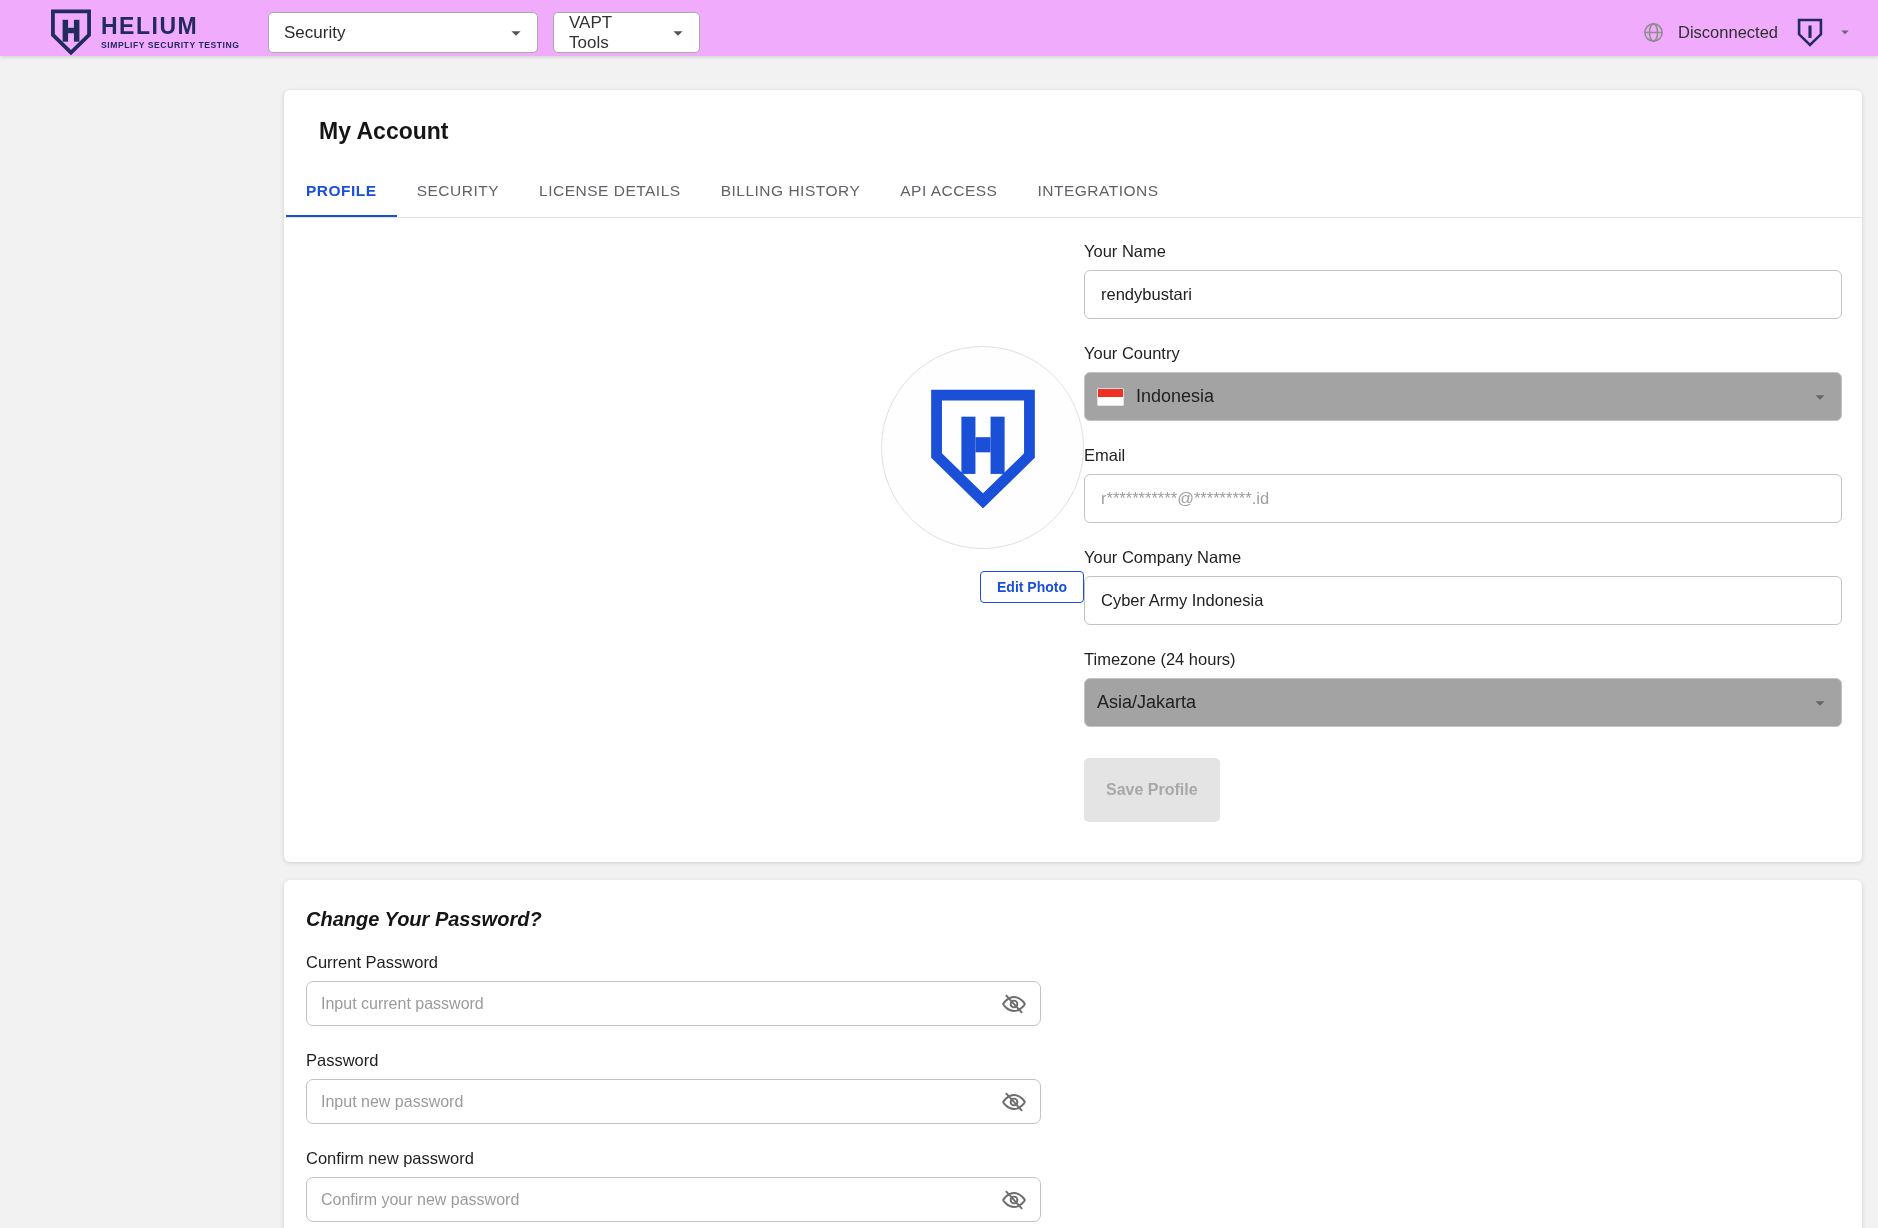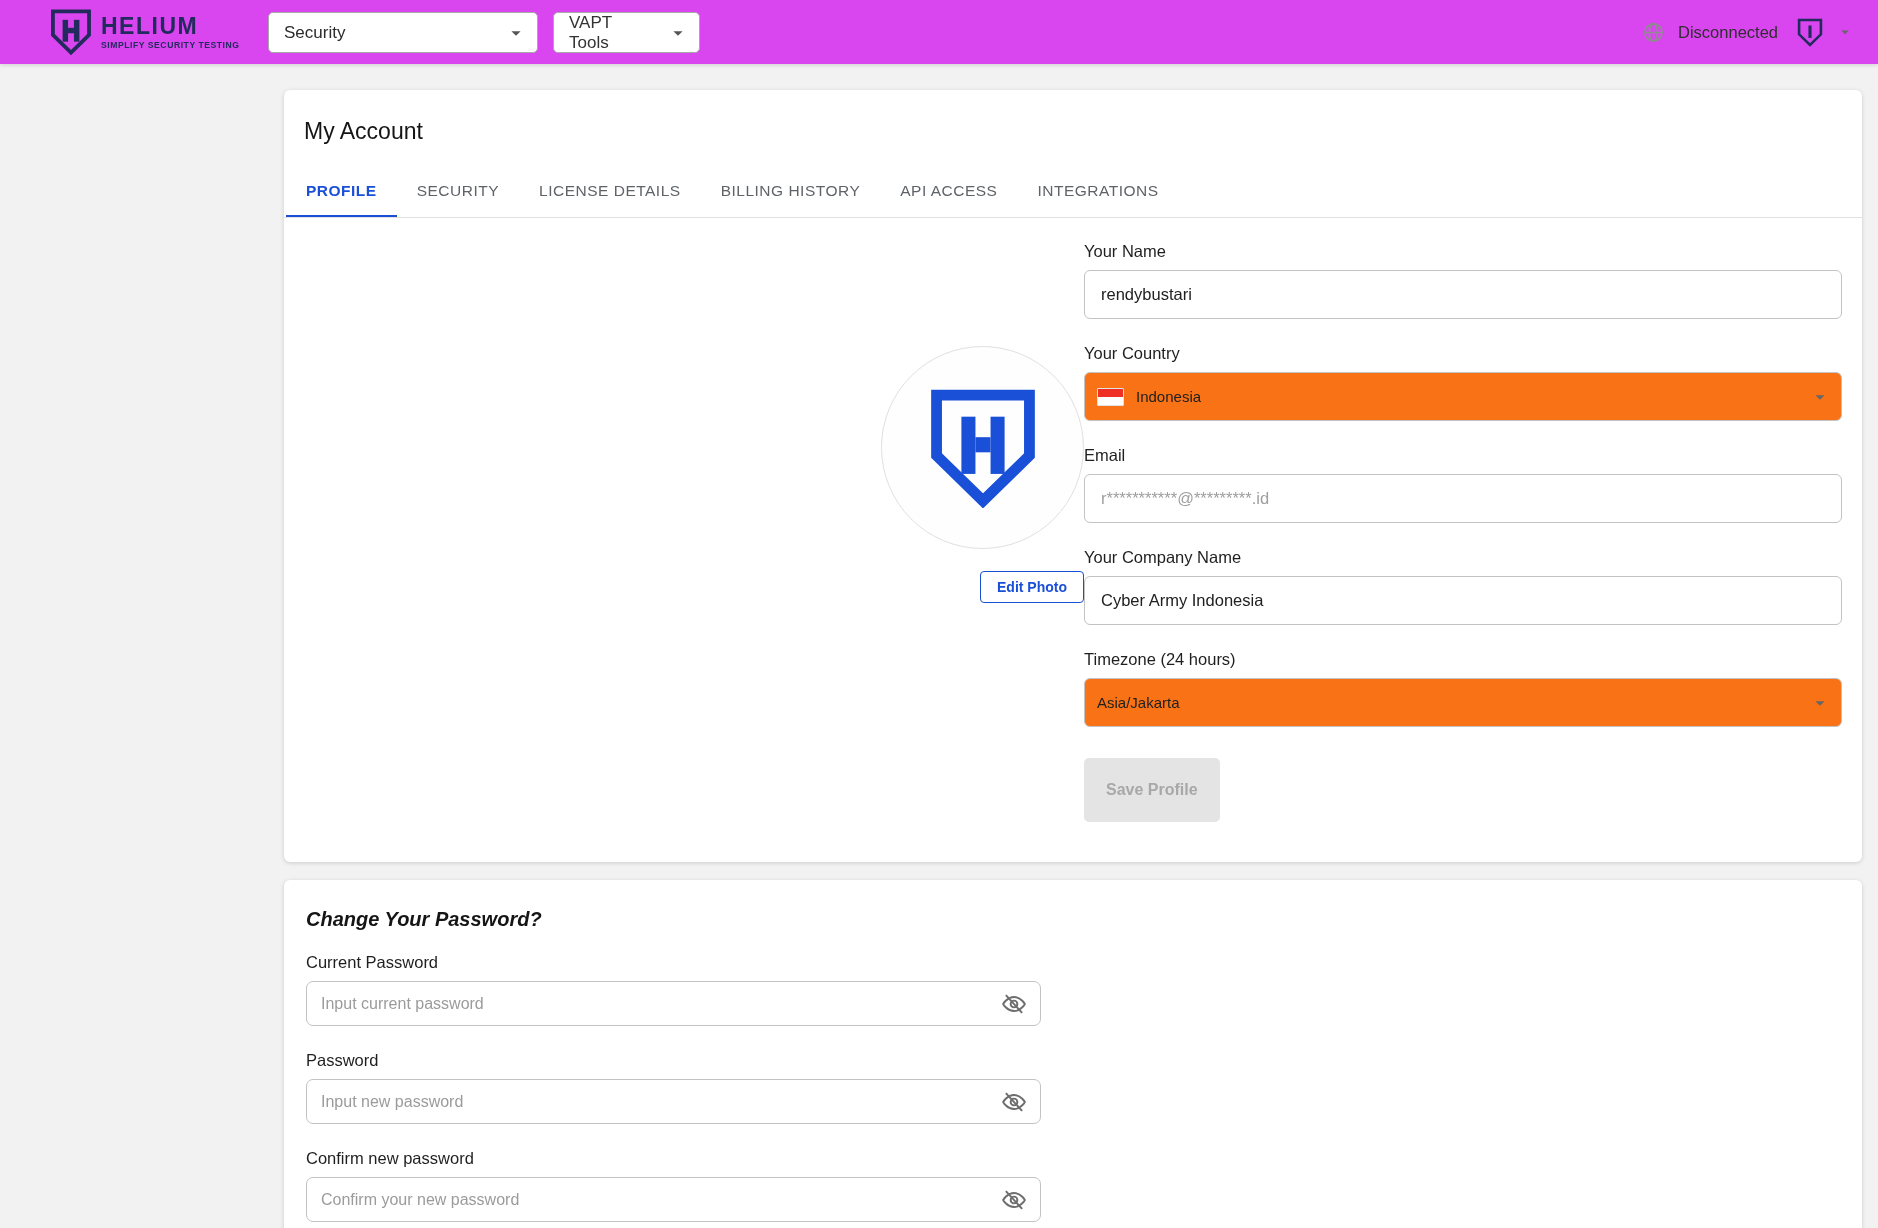--- a/index.html
+++ b/index.html
@@ -1,22 +1,22 @@
 <!DOCTYPE html>
 <html><head>
 <meta charset="utf-8">
 <style>
   * { margin:0; padding:0; box-sizing:border-box; font-family:"Liberation Sans", sans-serif; }
   html,body { width:1878px; height:1228px; }
   body { background:#f2f2f2; position:relative; overflow:hidden; }
 
   
   .topbar {
-    position:absolute; top:0; left:0; width:100%; height:64px;
-    background:#d946ef; box-shadow:0 1px 4px rgba(0,0,0,.15);
+    position:absolute; top:0; left:0; width:100%; height:56px;
+    background:#f0abfc; box-shadow:0 1px 4px rgba(0,0,0,.15);
     display:flex; align-items:center; z-index:20;
   }
   .brand { position:absolute; left:50px; top:8px; display:flex; align-items:center; gap:9px; }
   .brand-text { display:flex; flex-direction:column; line-height:1; }
   .brand-name { font-size:23px; font-weight:bold; letter-spacing:1.5px; color:#232a5e; }
   .brand-tagline { font-size:8.6px; font-weight:bold; letter-spacing:.55px; color:#232a5e; margin-top:3px; }
 
   .hdr-select {
     position:absolute; top:12px; height:41px;
     border:1px solid #a9a9a9; border-radius:5px; background:#fff;
@@ -29,21 +29,21 @@
 
   .hdr-right { position:absolute; right:24px; top:0; height:64px; display:flex; align-items:center; gap:13px; }
   .status-text { font-size:16.5px; color:#2f2f2f; }
   .hdr-chevron { width:18px; height:18px; }
 
   
   .container { position:absolute; left:284px; top:64px; width:1578px; }
 
   .card { background:#fff; border-radius:6px; box-shadow:0 1px 4px rgba(0,0,0,.16); }
   .card-account { margin-top:26px; }
-  .account-title { font-size:23px; font-weight:normal; color:#151515; padding:28px 22px 22px 20px; }
+  .account-title { font-size:23px; font-weight:bold; color:#151515; padding:28px 22px 22px 35px; }
 
   .tabs { display:flex; border-bottom:1px solid #e2e2e2; padding-left:2px; }
   .tab {
     background:none; border:none; cursor:pointer;
     height:50px; padding:0 20px; font-size:15.5px; letter-spacing:.5px;
     color:#5f6368; font-weight:500; border-bottom:2px solid transparent;
   }
   .tab.active { color:#1a4fd8; border-bottom-color:#1a4fd8; font-weight:bold; }
 
   .account-body { display:flex; padding:0 20px 40px 0; }
@@ -63,22 +63,22 @@
   .fgroup { margin-bottom:25px; }
   .flabel { display:block; font-size:16.5px; color:#1f1f1f; margin-bottom:9px; }
   .finput {
     width:100%; height:49px; border:1px solid #c3c3c3; border-radius:6px;
     padding:0 16px; font-size:16.5px; color:#212121; background:#fff;
   }
   .finput::placeholder { color:#9e9e9e; }
 
   .fselect {
     width:100%; height:49px; border:1px solid #c3c3c3; border-radius:6px;
-    background:#f97316; display:flex; align-items:center; padding:0 10px 0 12px;
-    font-size:15px; color:#212121; cursor:pointer;
+    background:#a3a3a3; display:flex; align-items:center; padding:0 10px 0 12px;
+    font-size:18px; color:#212121; cursor:pointer;
   }
   .fselect .sel-text { flex:1; }
   .flag-id {
     width:27px; height:18px; margin-right:12px; border:1px solid #e3e3e3; border-radius:1px;
     background:linear-gradient(#ee3124 50%, #ffffff 50%); flex:0 0 auto;
   }
 
   .save-btn {
     margin-top:6px; background:#e4e4e4; color:#a8a8a8; border:none; border-radius:5px;
     font-size:16px; font-weight:bold; padding:23px 22px; cursor:default;

